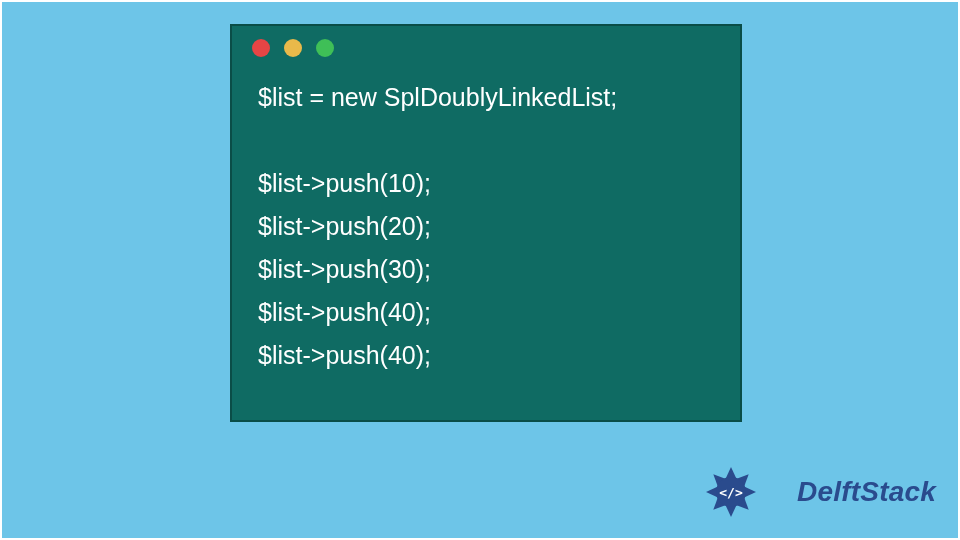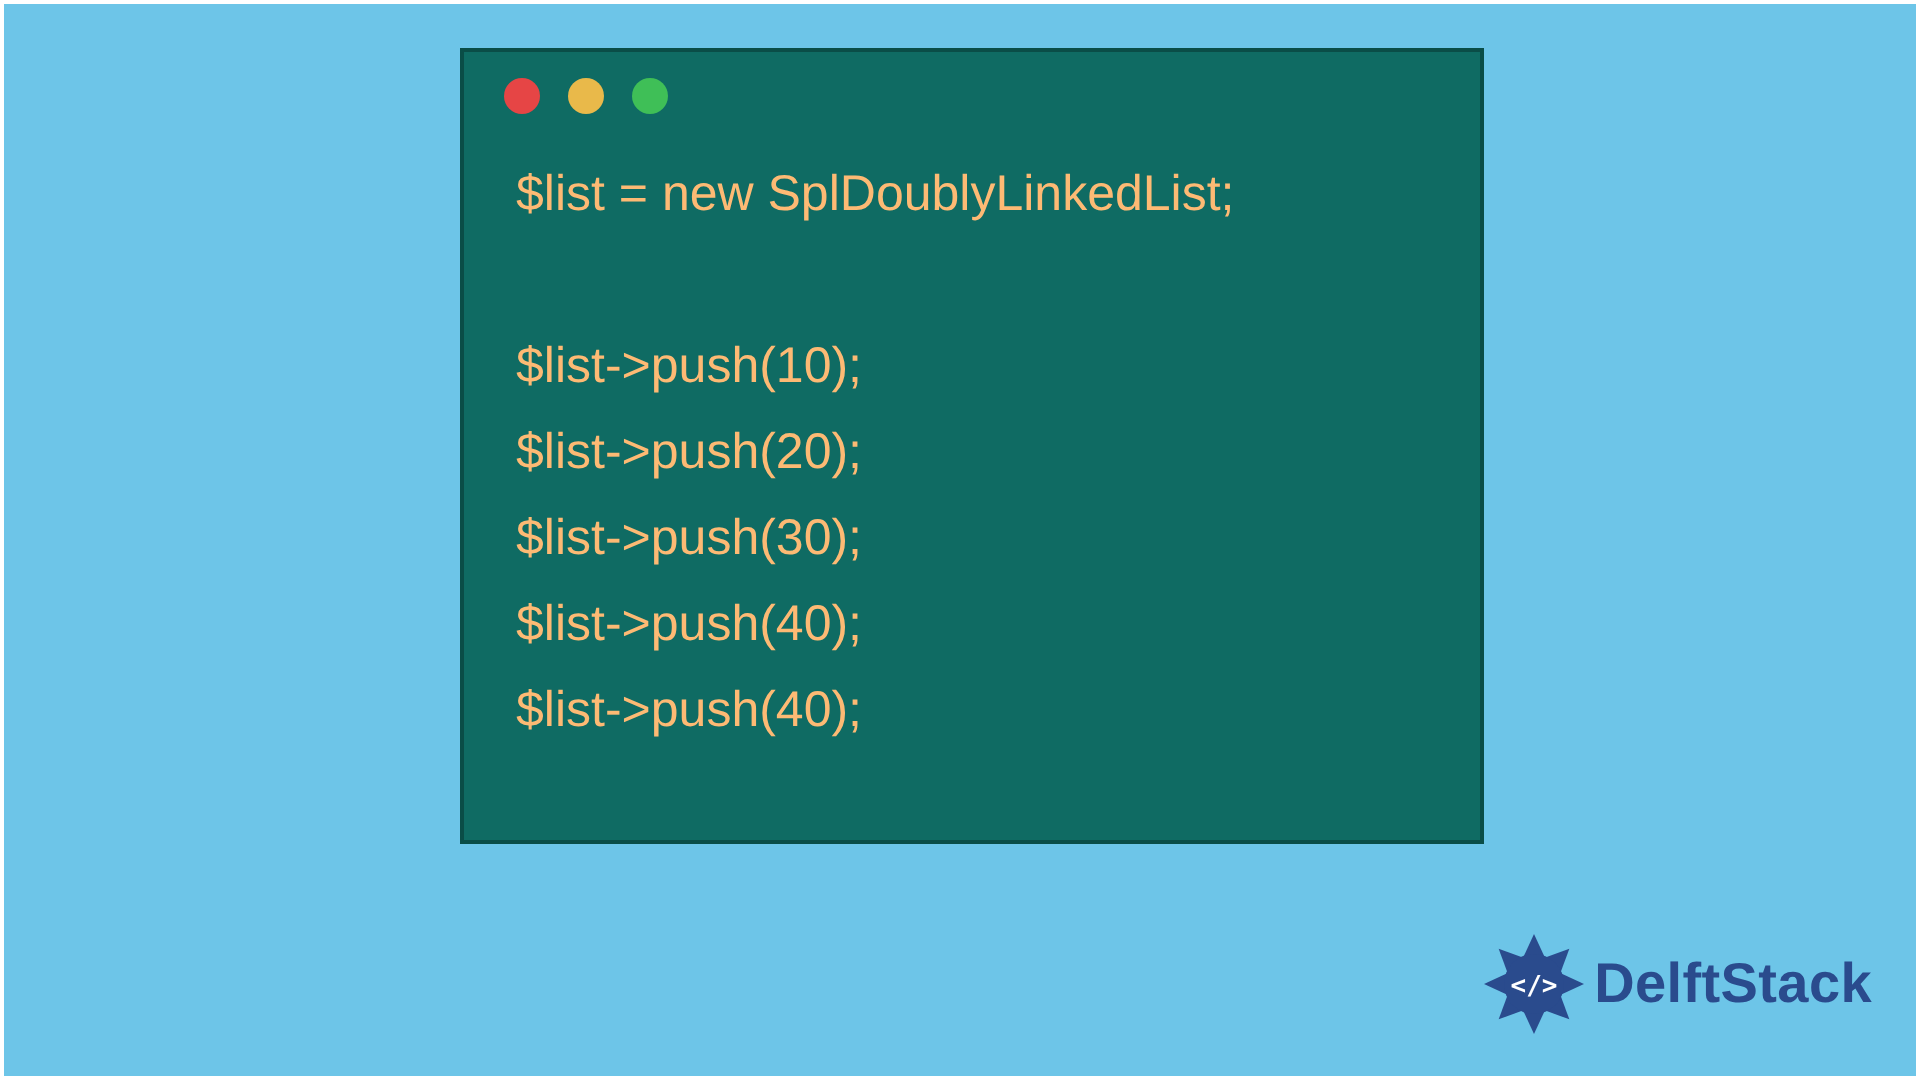--- a/index.html
+++ b/index.html
@@ -37,21 +37,21 @@
   .dot {
     width: 18px;
     height: 18px;
     border-radius: 50%;
   }
   .dot-red    { background: #e64545; }
   .dot-yellow { background: #e9b94a; }
   .dot-green  { background: #3fbf57; }
   .code-body {
     padding: 6px 26px 0 26px;
-    color: #fdba74;
+    color: #ffffff;
     font-size: 25px;
     line-height: 1.72;
     font-family: Arial, Helvetica, sans-serif;
     white-space: pre;
   }
   .php-badge {
     position: absolute;
     left: 26px;
     bottom: 18px;
     width: 102px;
@@ -65,22 +65,24 @@
     position: absolute;
     right: 22px;
     bottom: 20px;
     display: flex;
     align-items: center;
     gap: 4px;
   }
   .delft-text {
     font-size: 28px;
     font-weight: 600;
+    font-style: italic;
     color: #2a4b8d;
     letter-spacing: 0.2px;
+    margin-left: 36px;
   }
   .delft-icon {
     width: 52px;
     height: 52px;
   }
 </style>
 </head>
 <body>
 
 <div class="canvas">

